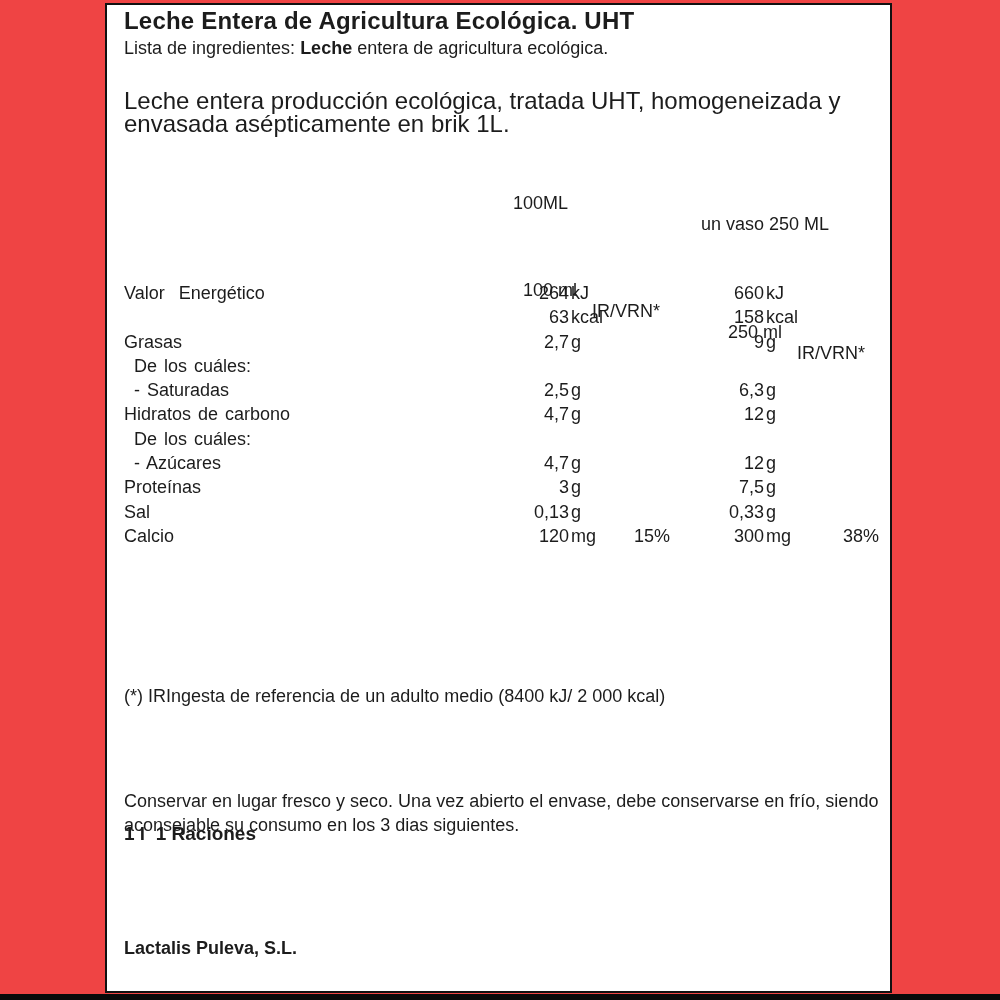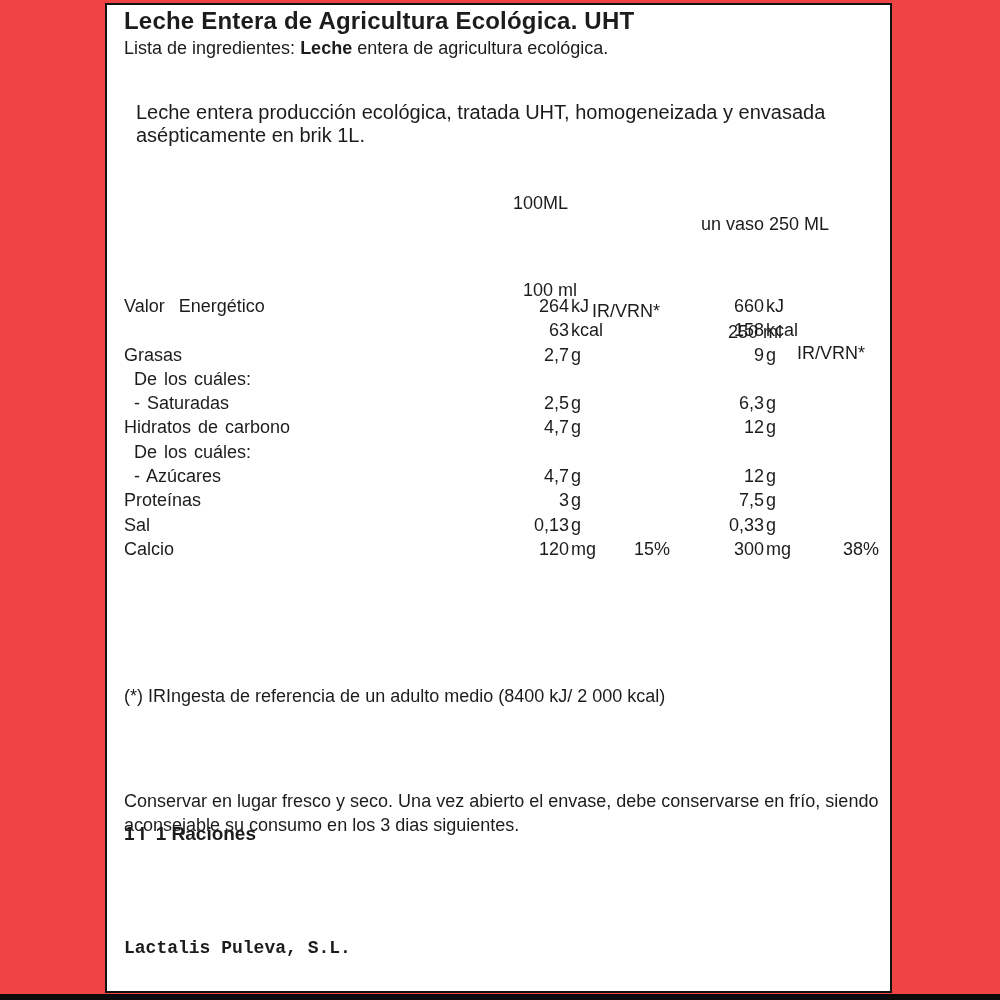--- a/index.html
+++ b/index.html
@@ -49,38 +49,38 @@
     position: absolute;
     left: 17px;
     top: 33px;
     margin: 0;
     font-size: 18px;
   }
   .description {
     position: absolute;
     left: 17px;
     top: 84px;
-    margin: 12px;
+    margin: 0;
     width: 748px;
-    font-size: 20px;
+    font-size: 24px;
     line-height: 23px;
   }
   .serving-headers { position: absolute; top: 167px; left: 0; width: 100%; font-size: 18px; }
   .sh1 { position: absolute; left: 406px; }
   .sh2 { position: absolute; left: 594px; }
 
   .col-headers { position: absolute; top: 254px; left: 0; width: 100%; font-size: 18px; padding-left: 11px; }
   .ch1 { position: absolute; left: 380px; width: 90px; text-align: right; display: inline-block; }
   .ch2 { position: absolute; left: 485px; }
   .ch3 { position: absolute; left: 585px; width: 90px; text-align: right; display: inline-block; }
   .ch4 { position: absolute; left: 690px; }
 
   .ntable {
     position: absolute;
-    top: 289px;
+    top: 276px;
     left: 17px;
     display: grid;
     grid-template-columns: 315px 130px 55px 46px 94px 55px 60px;
     grid-auto-rows: 24.3px;
     font-size: 18px;
   }
   .ntable .cell { line-height: 24.3px; }
   .ntable .lbl   { text-align: left; word-spacing: 2px; }
   .ntable .lbl.indent { padding-left: 10px; }
   .ntable .num   { text-align: right; }
@@ -112,21 +112,21 @@
     font-weight: bold;
   }
   .manufacturer {
     position: absolute;
     left: 17px;
     top: 876px;
     font-size: 18px;
     line-height: 27px;
   }
   .manufacturer p { margin: 0; }
-  .mname { font-weight: bold; font-family: Liberation Mono, monospace; }
+  .mname { font-weight: bold; }
 </style>
 </head>
 <body>
 
 <div class="page">
   <div class="label-box">
 
     <h1 class="title">Leche Entera de Agricultura Ecológica. UHT</h1>
 
     <p class="ingredients"><span>Lista de ingredientes: </span><b>Leche</b><span> entera de agricultura ecológica.</span></p>

